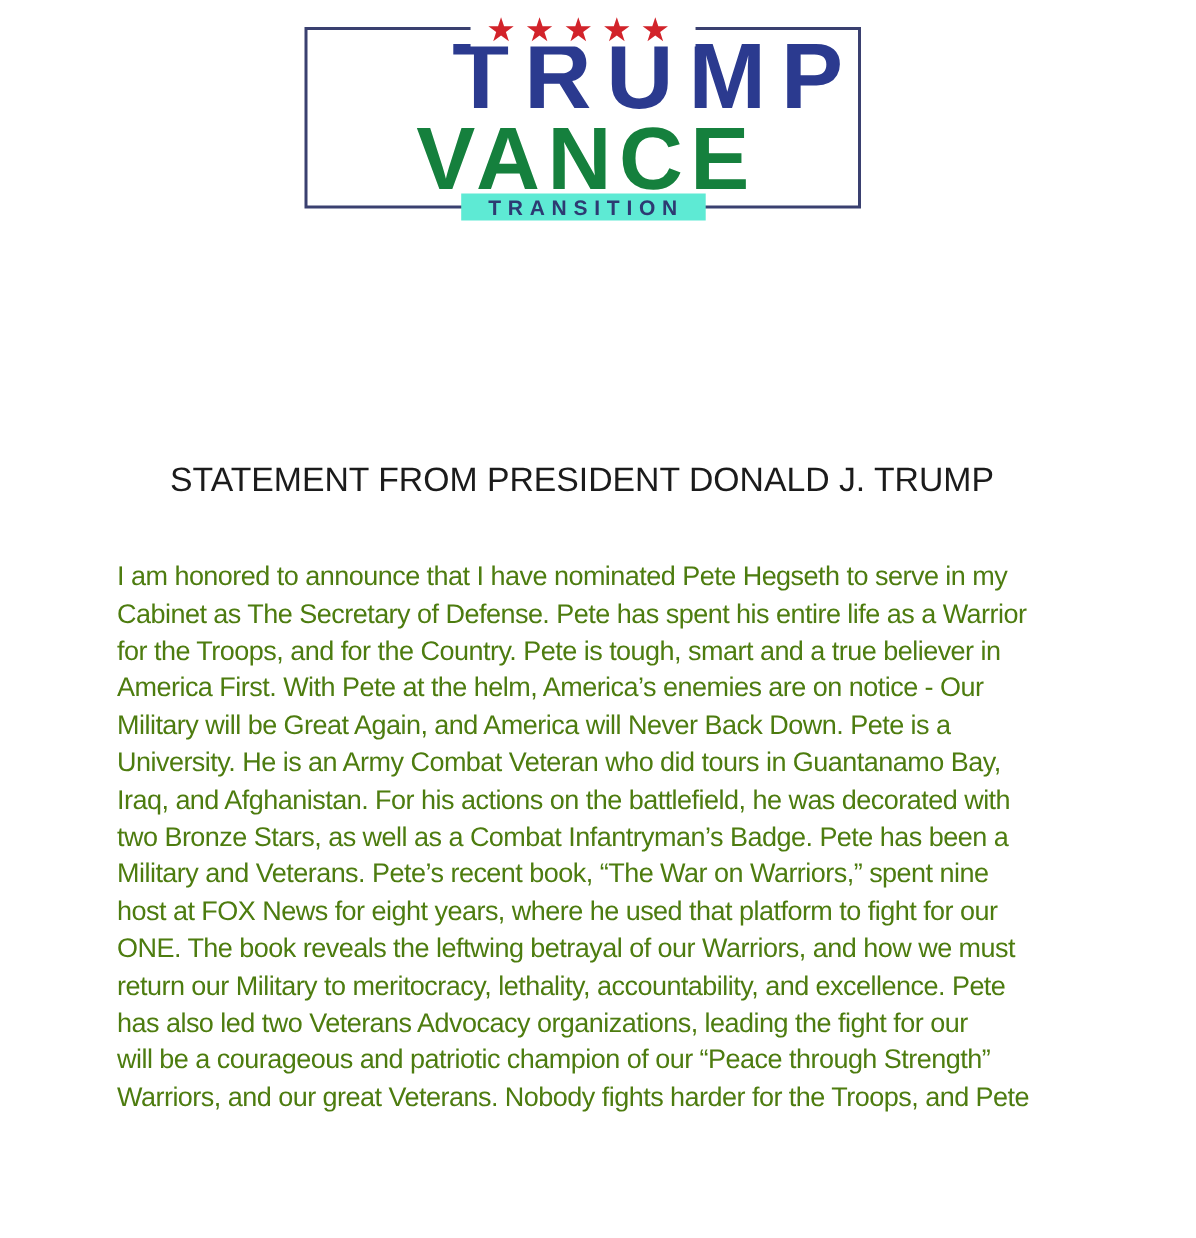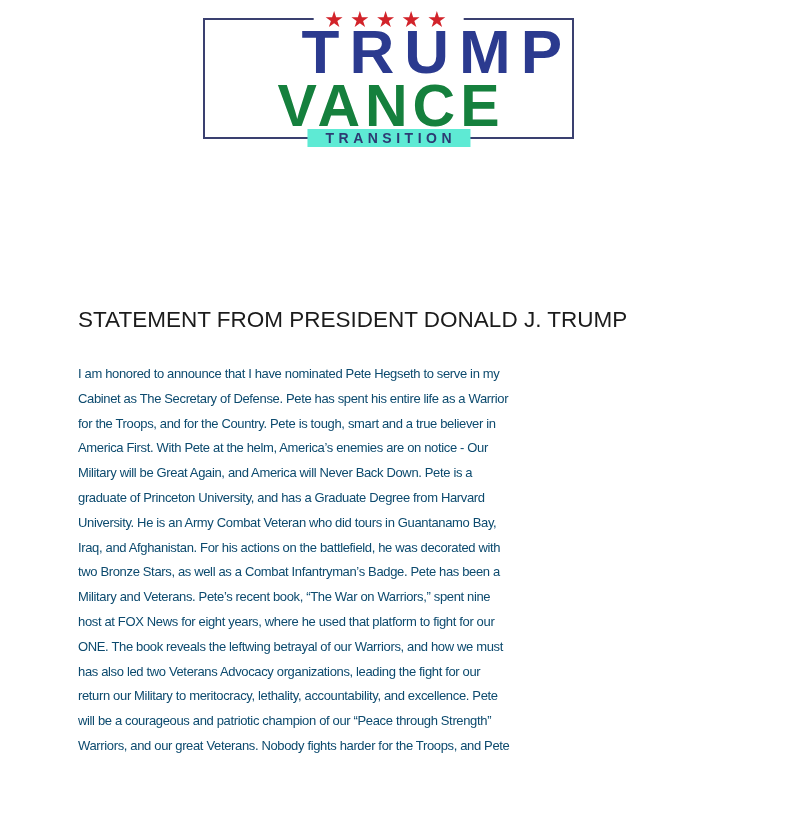--- a/index.html
+++ b/index.html
@@ -74,32 +74,33 @@
     position:absolute;
     top:223px;left:0;right:0;
     text-align:center;
     color:#8d939a;
     font-size:18.5px;
     line-height:24px;
   }
   .headline{
     position:absolute;
     top:306px;left:0;right:0;
+    text-align:center;
     color:#1b1b1b;
     font-size:22.5px;
     font-weight:400;
     line-height:28px;
     white-space:nowrap;
   }
   .statement{
     position:absolute;
-    top:362px;left:0;
+    top:372px;left:0;
     width:620px;
-    color:#0c4a6e;
-    font-size:13px;
+    color:#4d7c0f;
+    font-size:18px;
     letter-spacing:-0.35px;
     line-height:24.8px;
   }
   .statement .line{
     white-space:nowrap;
     height:24.8px;
   }
 </style>
 </head>
 <body>
@@ -116,27 +117,26 @@
 
 
     <div class="headline">STATEMENT FROM PRESIDENT DONALD J. TRUMP</div>
 
     <div class="statement">
       <div class="line">I am honored to announce that I have nominated Pete Hegseth to serve in my</div>
       <div class="line">Cabinet as The Secretary of Defense. Pete has spent his entire life as a Warrior</div>
       <div class="line">for the Troops, and for the Country. Pete is tough, smart and a true believer in</div>
       <div class="line">America First. With Pete at the helm, America’s enemies are on notice - Our</div>
       <div class="line">Military will be Great Again, and America will Never Back Down. Pete is a</div>
-      <div class="line">graduate of Princeton University, and has a Graduate Degree from Harvard</div>
       <div class="line">University. He is an Army Combat Veteran who did tours in Guantanamo Bay,</div>
       <div class="line">Iraq, and Afghanistan. For his actions on the battlefield, he was decorated with</div>
       <div class="line">two Bronze Stars, as well as a Combat Infantryman’s Badge. Pete has been a</div>
       <div class="line">Military and Veterans. Pete’s recent book, “The War on Warriors,” spent nine</div>
       <div class="line">host at FOX News for eight years, where he used that platform to fight for our</div>
       <div class="line">ONE. The book reveals the leftwing betrayal of our Warriors, and how we must</div>
+      <div class="line">return our Military to meritocracy, lethality, accountability, and excellence. Pete</div>
       <div class="line">has also led two Veterans Advocacy organizations, leading the fight for our</div>
-      <div class="line">return our Military to meritocracy, lethality, accountability, and excellence. Pete</div>
       <div class="line">will be a courageous and patriotic champion of our “Peace through Strength”</div>
       <div class="line">Warriors, and our great Veterans. Nobody fights harder for the Troops, and Pete</div>
     </div>
 
   </div>
 </div>
 
 </body></html>

